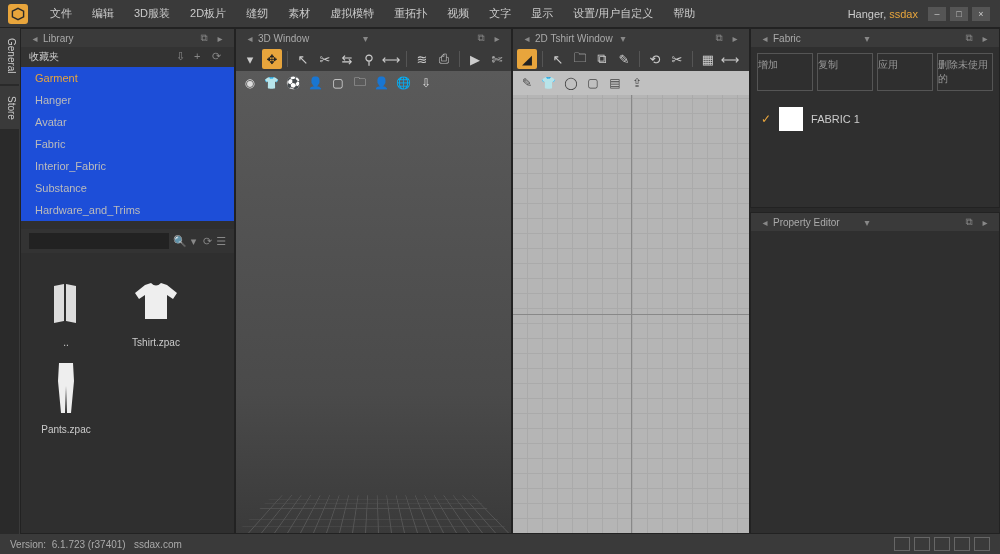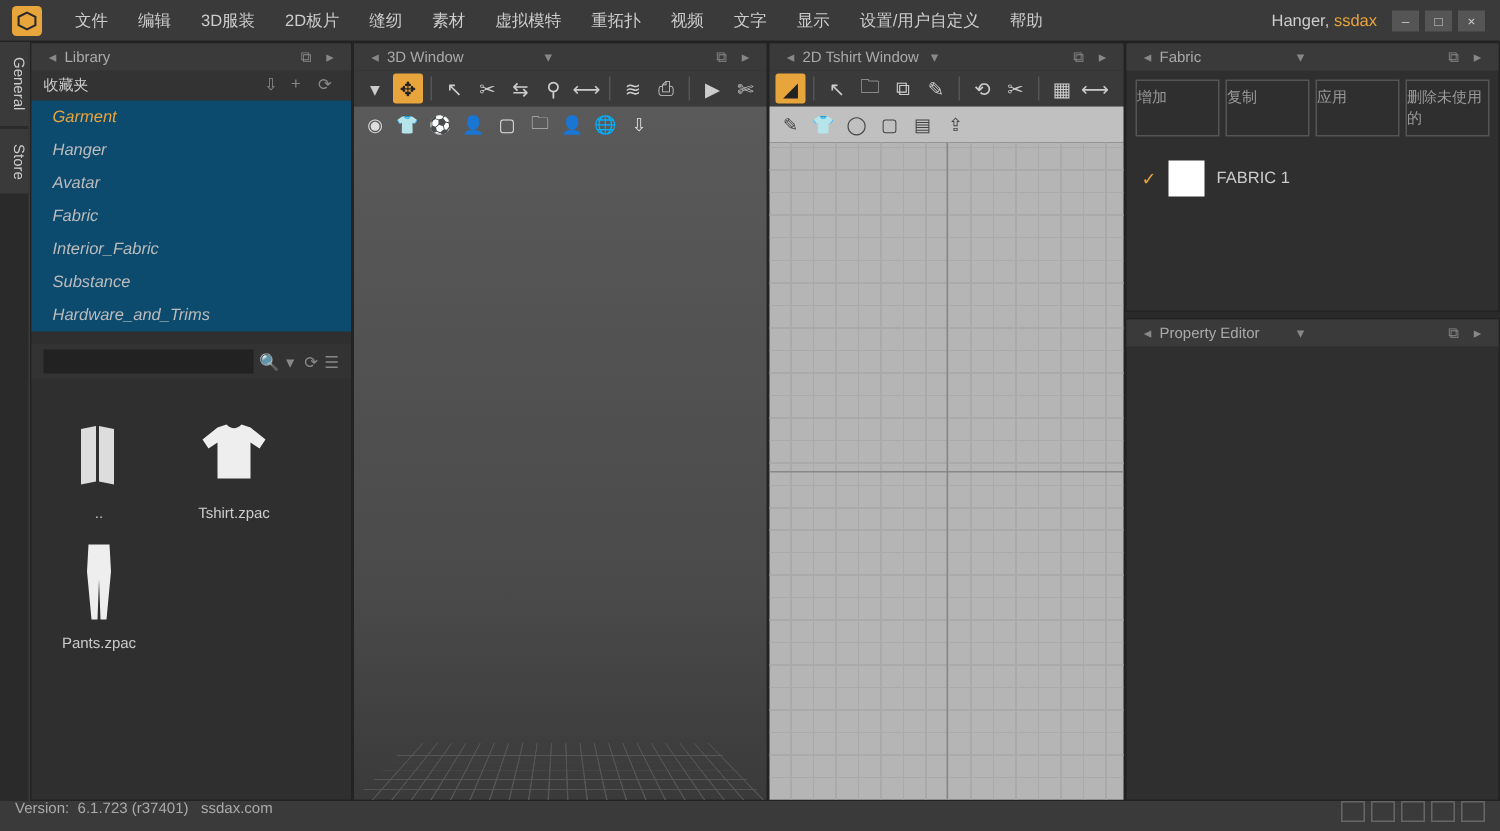--- a/index.html
+++ b/index.html
@@ -20,21 +20,21 @@
 
 .panel { display: flex; flex-direction: column; border: 1px solid #222; }
 .panel-header { height: 18px; background: #3a3a3a; display: flex; align-items: center; padding: 0 6px; font-size: 10px; color: #aaa; position: relative; }
 .panel-header .title { flex: 1; text-align: left; }
 .panel-header .hdr-icon { width: 12px; height: 12px; margin: 0 2px; display: inline-flex; align-items: center; justify-content: center; cursor: pointer; font-size: 10px; color: #888; }
 
 .library { width: 215px; background: #2f2f2f; }
 .lib-fav { height: 20px; display: flex; align-items: center; padding: 0 8px; background: #333; font-size: 10px; }
 .lib-fav .sp { flex: 1; }
 .lib-fav .ico { width: 14px; height: 14px; margin-left: 4px; color: #888; cursor: pointer; font-size: 11px; }
-.lib-list { background: #0c4a6e; font-style: italic; }
+.lib-list { background: #1d4ed8; }
 .lib-item { padding: 5px 14px; cursor: pointer; color: #bbb; font-size: 11px; }
 .lib-item.active { color: #e8a53c; }
 .lib-search { display: flex; align-items: center; padding: 4px 8px; margin-top: 8px; background: #333; }
 .lib-search input { flex: 1; background: #222; border: none; height: 16px; color: #ccc; padding: 0 4px; font-size: 10px; }
 .lib-search .ico { width: 14px; margin-left: 4px; color: #888; }
 .lib-thumbs { display: flex; flex-wrap: wrap; padding: 18px 10px; gap: 10px 20px; }
 .thumb { width: 70px; text-align: center; cursor: pointer; }
 .thumb .th-img { width: 50px; height: 60px; margin: 0 auto 6px; display: flex; align-items: center; justify-content: center; }
 .thumb .th-label { font-size: 10px; color: #ccc; }
 
@@ -58,21 +58,21 @@
 .right-col { width: 250px; display: flex; flex-direction: column; }
 .fabric-panel { background: #2f2f2f; height: 180px; }
 .fab-btns { display: flex; gap: 4px; padding: 6px; }
 .fab-btn { flex: 1; text-align: left; padding: 4px 0; border: 1px solid #555; cursor: pointer; font-size: 10px; color: #999; }
 .fab-list { padding: 10px; }
 .fab-item { display: flex; align-items: center; gap: 8px; }
 .fab-item .check { color: #e8a53c; font-size: 12px; }
 .fab-item .swatch { width: 24px; height: 24px; background: #fff; }
 .prop-panel { flex: 1; background: #2f2f2f; margin-top: 4px; }
 
-.statusbar { height: 20px; background: #3a3a3a; display: flex; padding: 0 10px; font-size: 10px; color: #aaa; }
+.statusbar { height: 20px; background: #3a3a3a; display: flex; align-items: center; padding: 0 10px; font-size: 10px; color: #aaa; }
 .statusbar .sp { flex: 1; }
 .statusbar .sb-ico { width: 16px; height: 14px; margin-left: 4px; border: 1px solid #666; cursor: pointer; }
 
 .tshirt-svg { fill: #eee; }
 .pants-svg { fill: #eee; }
 .folder-svg { fill: #ddd; }
 </style>
 </head>
 <body>
 

